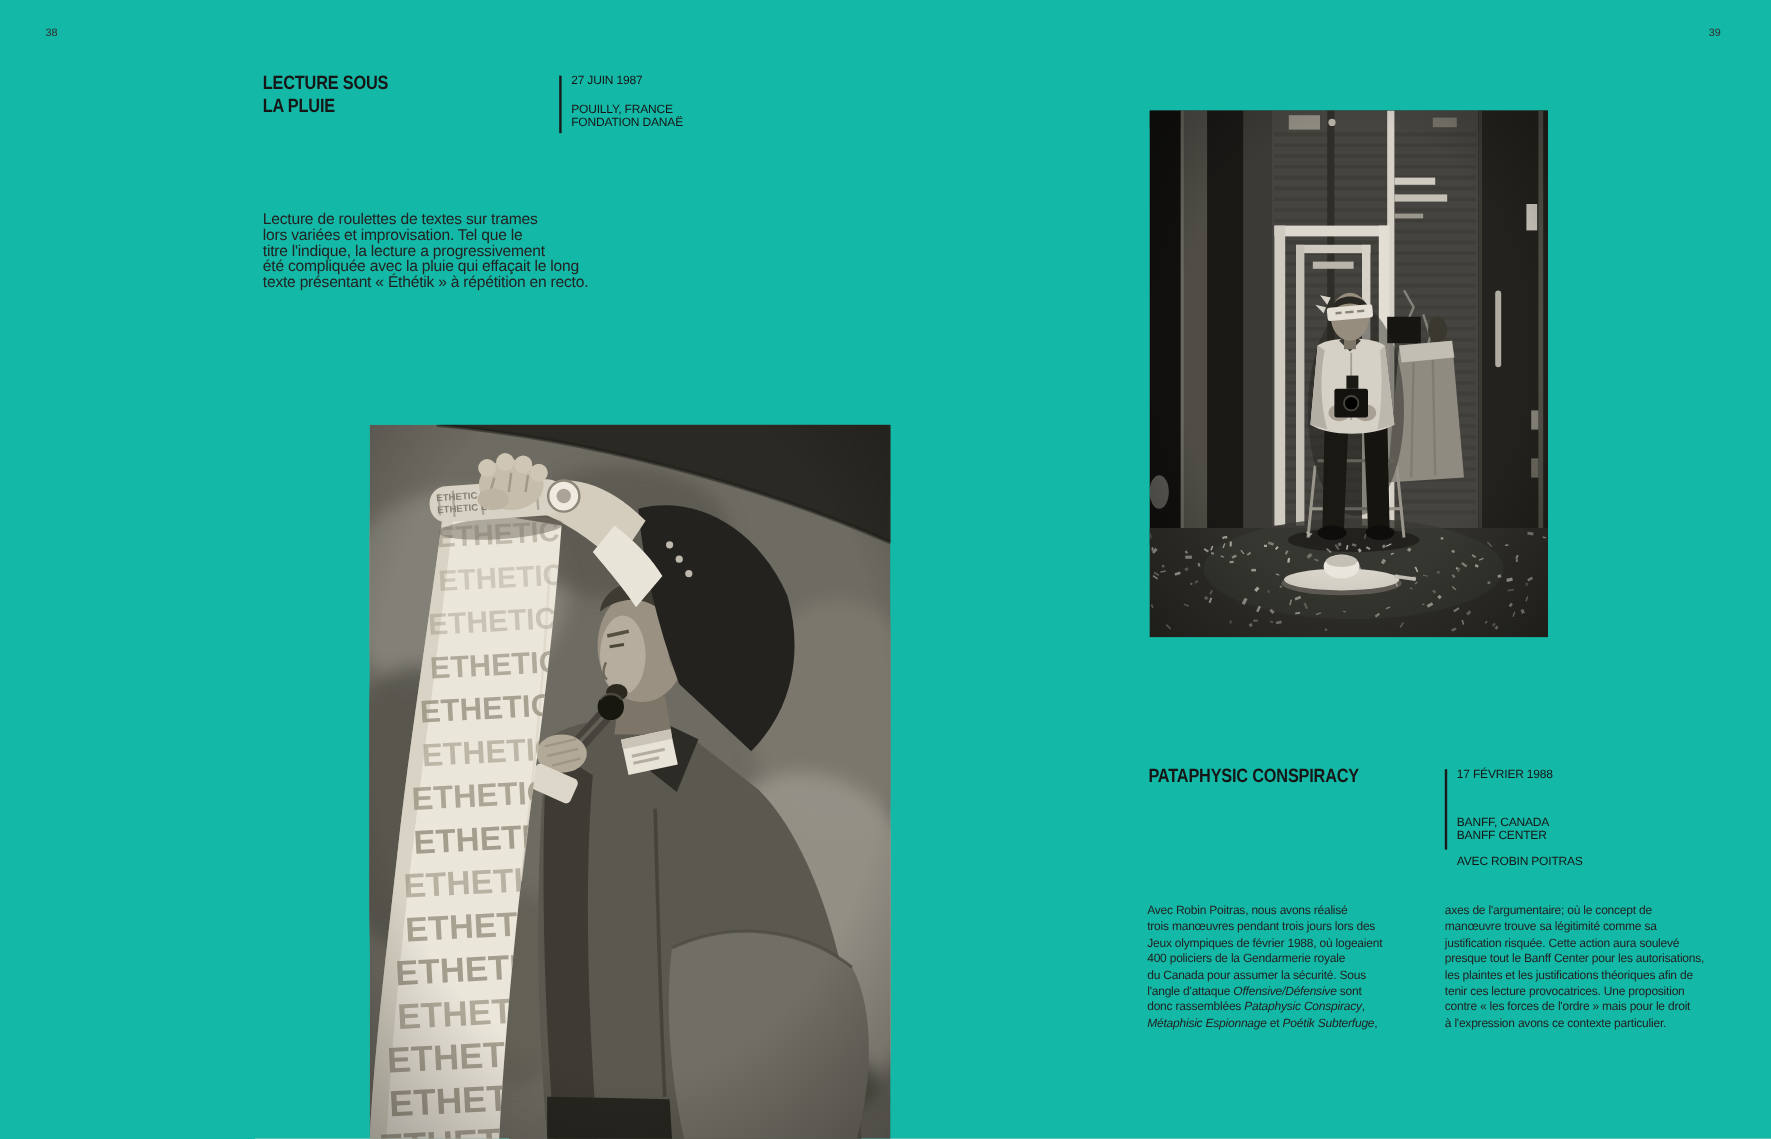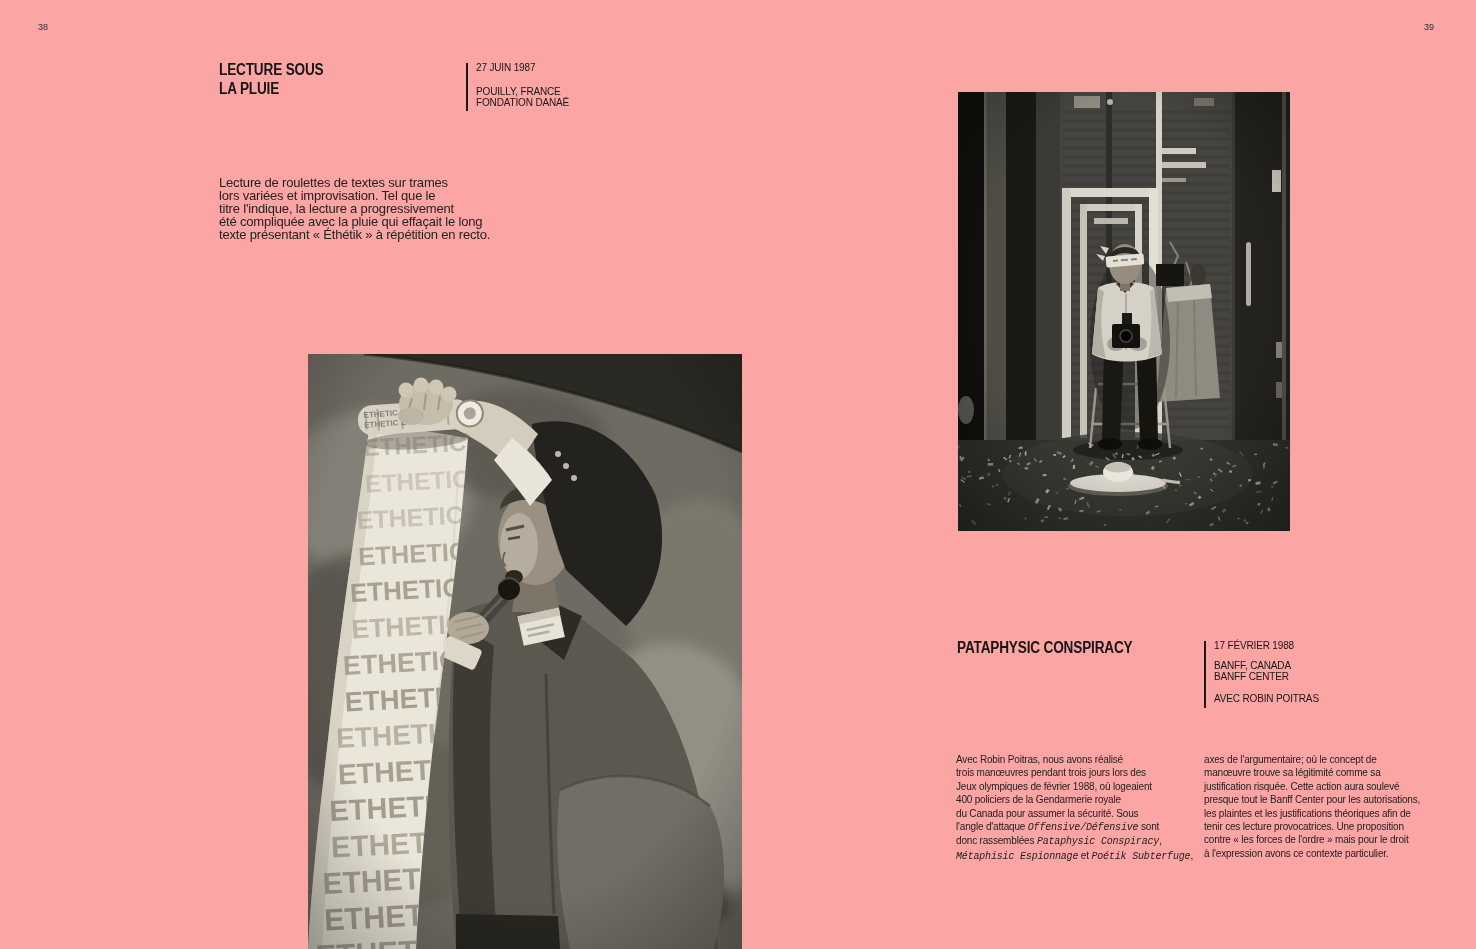--- a/index.html
+++ b/index.html
@@ -1,34 +1,34 @@
 <!DOCTYPE html>
 <html><head>
 <meta charset="utf-8">
 <style>
   html,body{margin:0;padding:0;background:#dcdcda;}
   .spread{
     position:relative;width:1476px;height:949px;margin:0 auto;
-    background:#fca5a5;overflow:hidden;color:#1c1c1c;
+    background:#14b8a6;overflow:hidden;color:#1c1c1c;
     font-family:"Liberation Sans",sans-serif;
   }
   .abs{position:absolute;}
   h1{margin:0;font-size:inherit;font-weight:inherit;}
   figure{margin:0;padding:0;}
   .folio{font-size:9px;color:#2f2f2f;}
   .title{
     font-weight:bold;font-size:16px;line-height:18.5px;letter-spacing:-0.2px;
     transform:scaleX(.85);transform-origin:left top;white-space:nowrap;color:#161616;
   }
   .meta{font-size:10px;font-weight:normal;line-height:11.5px;letter-spacing:-0.15px;white-space:nowrap;color:#161616;}
   .rule{width:1.5px;background:#191919;}
   .body-text{font-size:13px;line-height:12.9px;letter-spacing:-0.18px;color:#222;}
   .col-text{font-size:10px;line-height:13.4px;letter-spacing:-0.18px;color:#222;}
   .tline{white-space:nowrap;}
-  .it{font-style:italic;font-family:Liberation Mono, monospace;}
+  .it{font-style:italic;}
   svg{display:block;}
 </style>
 </head>
 <body>
 
 <div class="spread">
 
   <div class="abs folio" style="left:38px;top:22px">38</div>
   <div class="abs folio" style="left:1424px;top:22px">39</div>
 
@@ -462,21 +462,21 @@
       <rect width="332" height="439" fill="url(#rp-vig)"></rect>
     </svg>
   </figure>
 
   <h1 class="abs title" style="left:957px;top:639px">PATAPHYSIC CONSPIRACY</h1>
 
   <div class="abs rule" style="left:1204px;top:641px;height:67px"></div>
 
   <div class="abs meta" style="left:1214px;top:640px">
     <div>17 FÉVRIER 1988</div>
-    <div style="margin-top:8px">
+    <div style="margin-top:28px">
         <div class="tline">BANFF, CANADA</div>
         <div class="tline">BANFF CENTER</div>
       </div>
     <div style="margin-top:10px">AVEC ROBIN POITRAS</div>
   </div>
 
   <div class="abs col-text" style="left:956px;top:753px">
       <div class="tline"><span>Avec Robin Poitras, nous avons réalisé</span></div>
       <div class="tline"><span>trois manœuvres pendant trois jours lors des</span></div>
       <div class="tline"><span>Jeux olympiques de février 1988, où logeaient</span></div>

